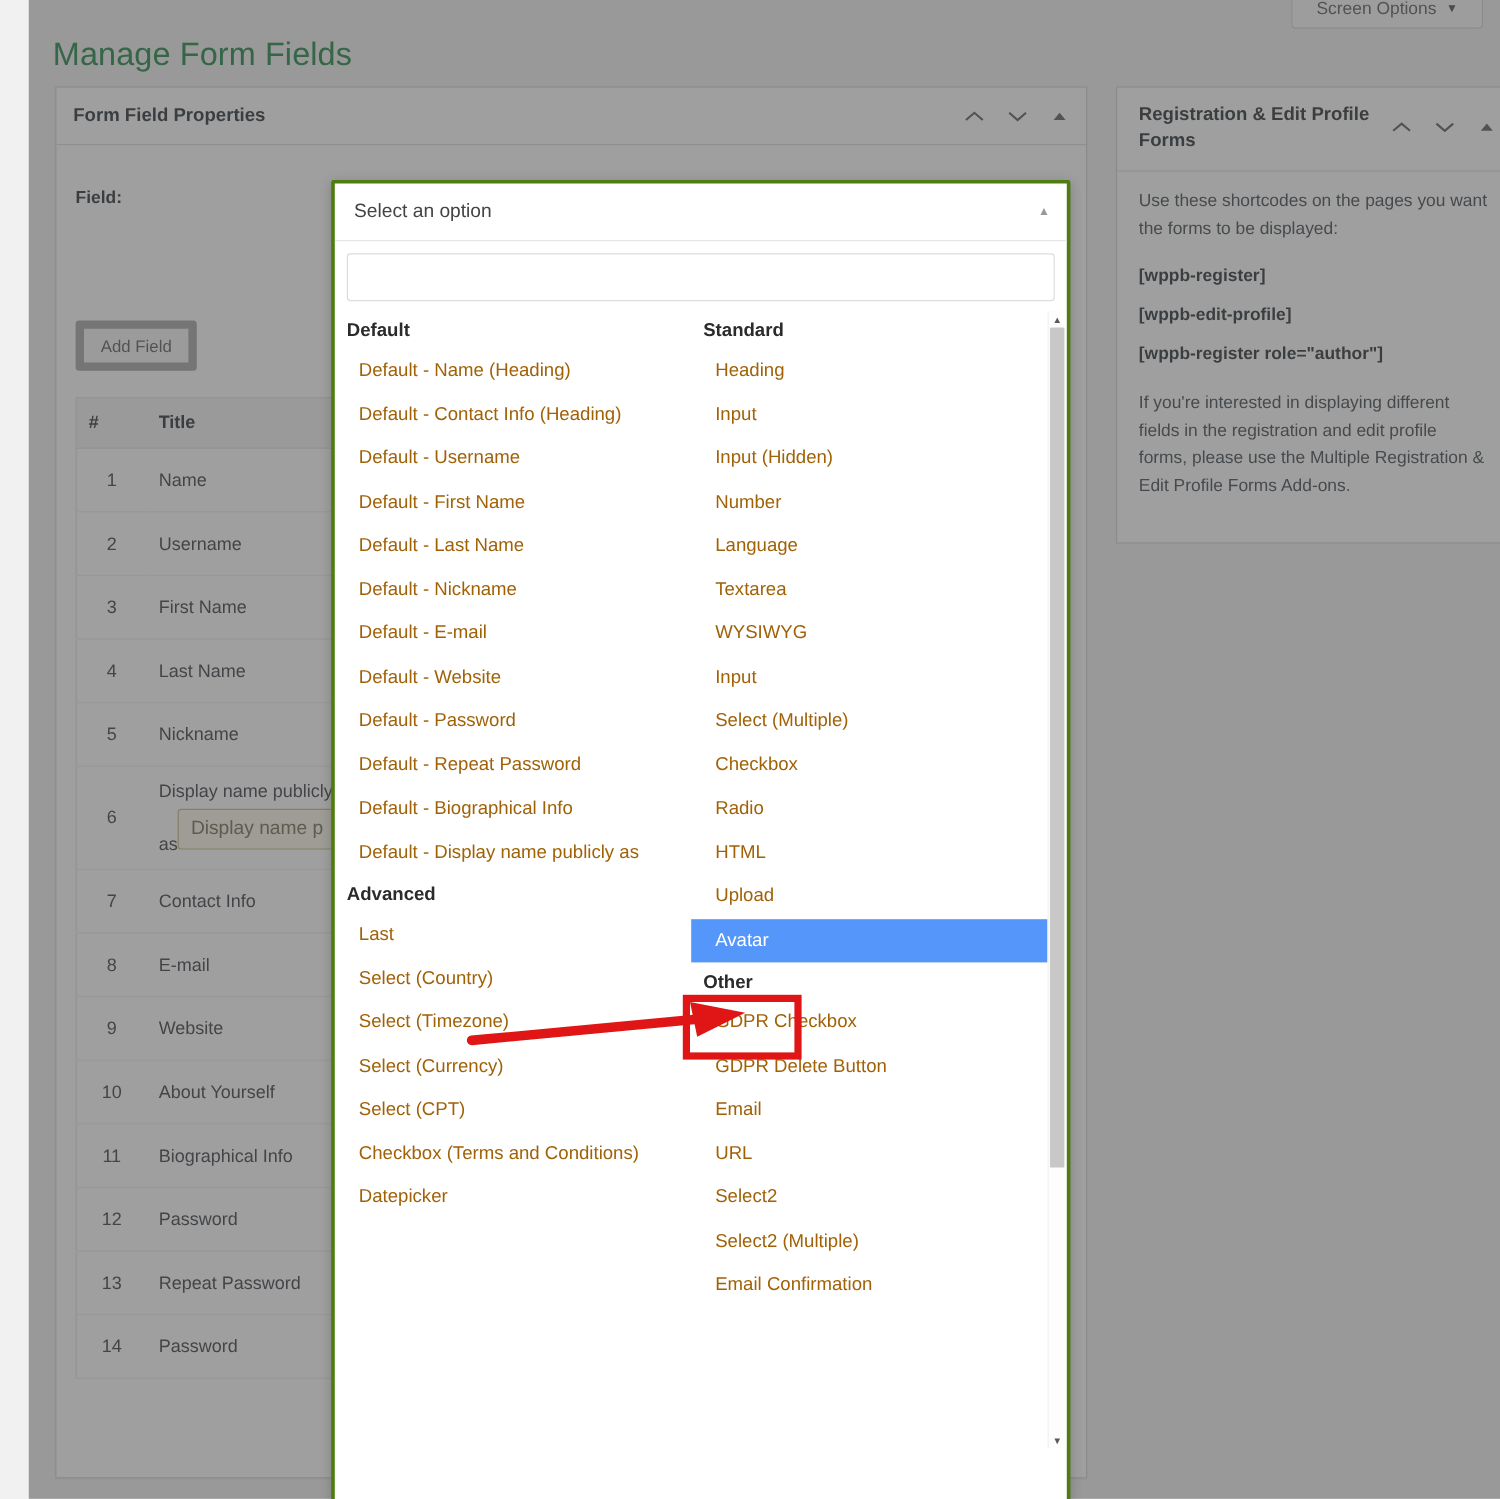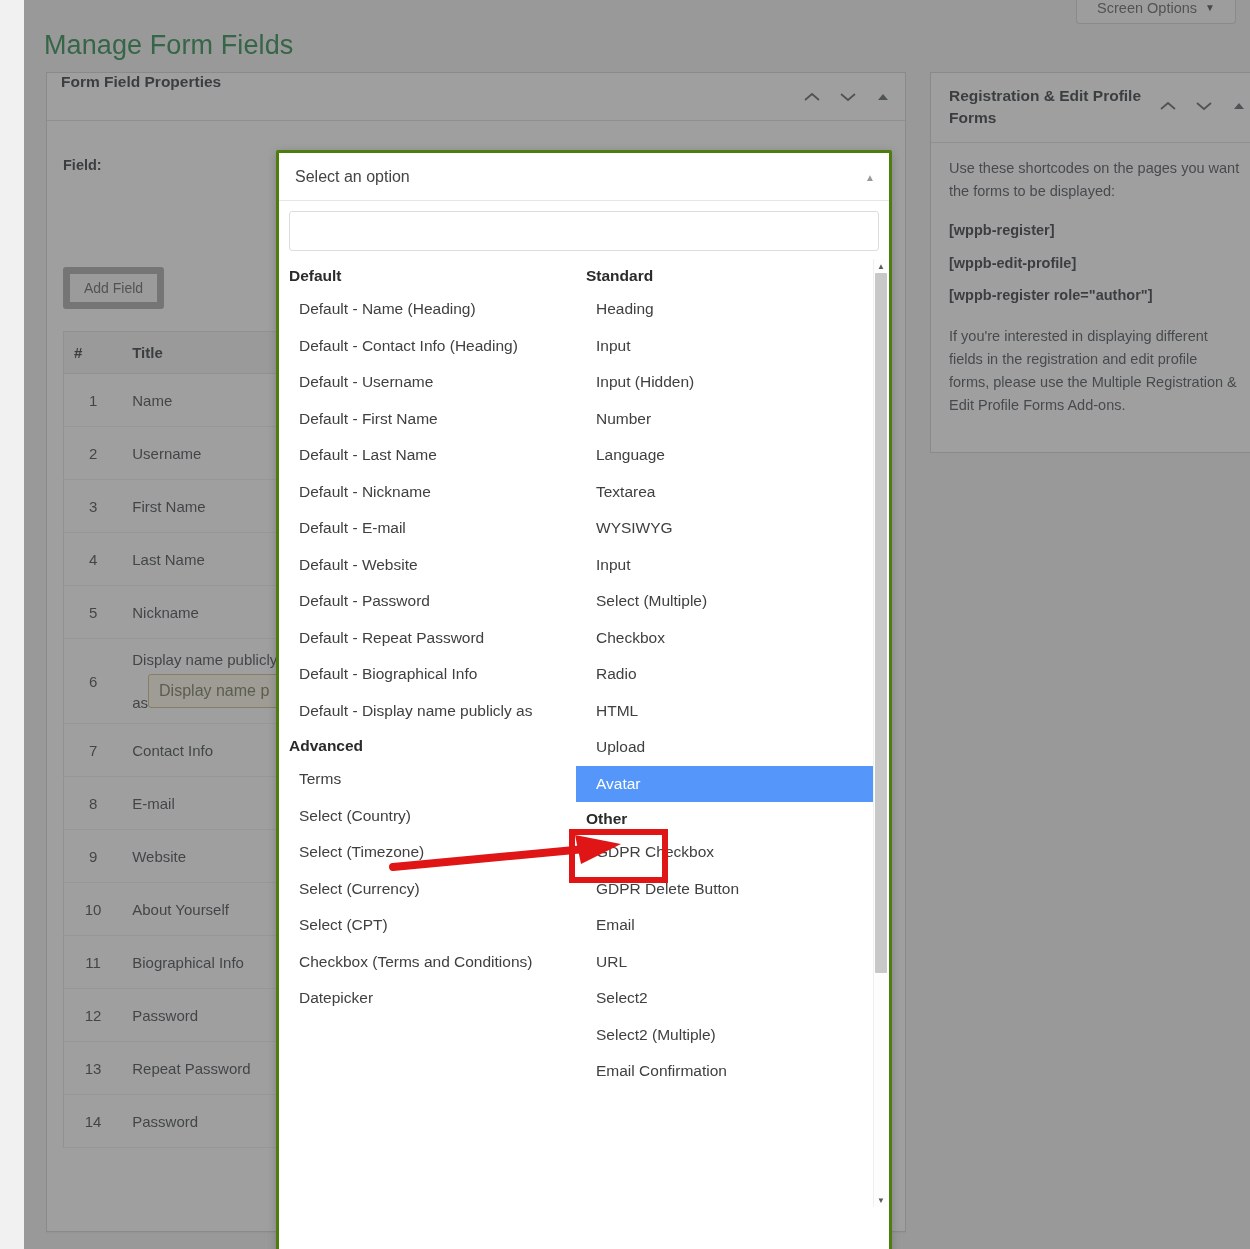--- a/index.html
+++ b/index.html
@@ -54,21 +54,21 @@
     position: absolute;
     left: 22px; top: 72px;
     width: 860px; height: 1160px;
     background: #fff;
     border: 1px solid #ccd0d4;
     box-shadow: 0 1px 1px rgba(0,0,0,.04);
   }
   .postbox-header {
     height: 48px;
     border-bottom: 1px solid #ddd;
-    display: flex; 
+    display: flex; align-items: center;
     padding: 0 14px;
     position: relative;
   }
   .postbox-title {
     font-size: 15.5px; font-weight: bold; color: #23282d;
   }
   .handle-actions {
     position: absolute; right: 12px; top: 0; height: 48px;
     display: flex; align-items: center; gap: 14px;
   }
@@ -230,21 +230,21 @@
     display: flex;
     padding-right: 16px;
   }
   .dd-col { width: 50%; }
   .dd-group-title {
     font-size: 15.5px; font-weight: bold; color: #2b2b2b;
     padding: 8px 0 6px 10px;
   }
   .dd-item {
     font-size: 15.5px;
-    color: #404040;
+    color: #a16207;
     padding: 10px 10px 11px 20px;
     line-height: 1.0;
     white-space: nowrap;
   }
   .dd-item.selected {
     background: #5596fb;
     color: #ffffff;
   }
 
   
@@ -514,21 +514,21 @@
             <div class="dd-item">Default - First Name</div>
             <div class="dd-item">Default - Last Name</div>
             <div class="dd-item">Default - Nickname</div>
             <div class="dd-item">Default - E-mail</div>
             <div class="dd-item">Default - Website</div>
             <div class="dd-item">Default - Password</div>
             <div class="dd-item">Default - Repeat Password</div>
             <div class="dd-item">Default - Biographical Info</div>
             <div class="dd-item">Default - Display name publicly as</div>
             <div class="dd-group-title">Advanced</div>
-            <div class="dd-item">Terms</div>
+            <div class="dd-item">Last</div>
             <div class="dd-item">Select (Country)</div>
             <div class="dd-item">Select (Timezone)</div>
             <div class="dd-item">Select (Currency)</div>
             <div class="dd-item">Select (CPT)</div>
             <div class="dd-item">Checkbox (Terms and Conditions)</div>
             <div class="dd-item">Datepicker</div>
           </div>
         <div class="dd-col" id="dd-col-right">
             <div class="dd-group-title">Standard</div>
             <div class="dd-item">Heading</div>

